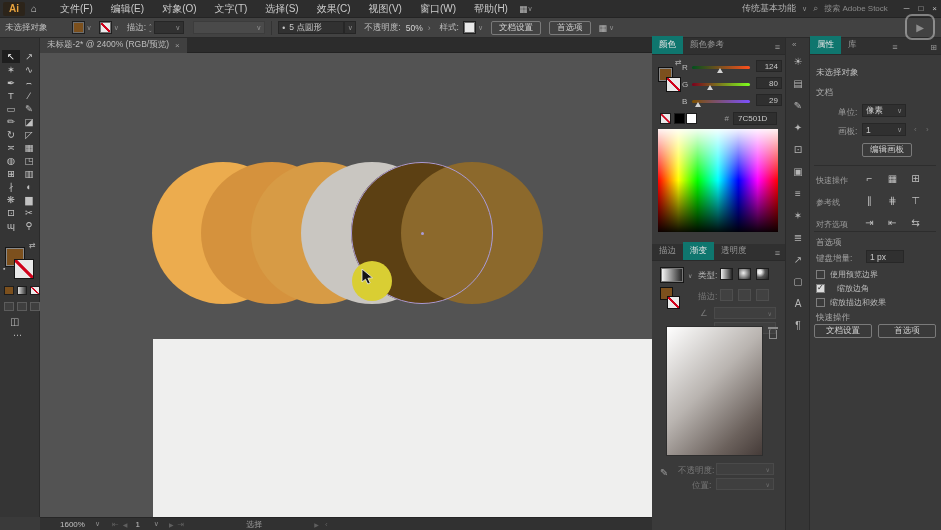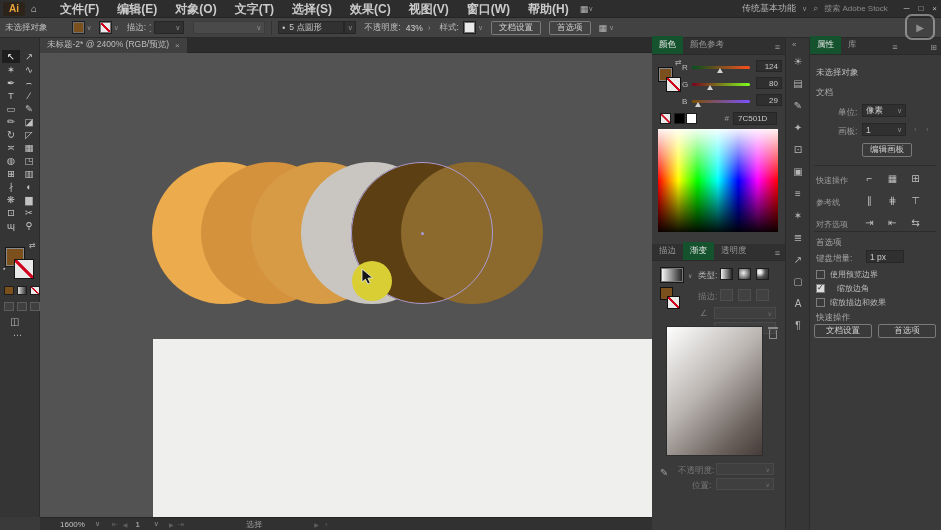--- a/index.html
+++ b/index.html
@@ -7,21 +7,21 @@
   #app{position:relative;width:941px;height:530px;overflow:hidden;
        font-family:"Liberation Sans","DejaVu Sans",sans-serif;
        background:#3a3a3a;color:#c6c6c6;font-size:9px;-webkit-font-smoothing:antialiased;}
   
   .menubar{position:absolute;left:0;top:0;width:941px;height:18px;background:#2d2d2d;
            display:flex;align-items:center;gap:0;border-bottom:1px solid #242424;}
   .ai-logo{width:22px;height:14px;margin-left:3px;border-radius:2px;background:#2c241a;
            color:#e8a33d;font-weight:bold;font-size:10px;display:flex;align-items:center;justify-content:center;}
   .home-ic{width:18px;text-align:center;color:#cfcfcf;font-size:10px;}
   .menus{display:flex;align-items:center;margin-left:8px;}
-  .menu-item{padding:0 9px;color:#cbcbcb;font-size:12px;line-height:18px;cursor:default;font-weight:bold;}
+  .menu-item{padding:0 9px;color:#cbcbcb;font-size:10px;line-height:18px;cursor:default;}
   .mb-right{margin-left:auto;display:flex;align-items:center;gap:6px;padding-right:4px;}
   .ws-label{color:#b5b5b5;font-size:9px;}
   .caret{color:#8f8f8f;font-size:7px;}
   .search-ic{color:#9a9a9a;font-size:9px;}
   .search-txt{color:#8a8a8a;font-size:8px;}
   .win-btns{display:flex;align-items:center;gap:9px;margin-left:10px;color:#c0c0c0;font-size:8px;}
   .layout-ic{color:#b5b5b5;font-size:9px;margin-left:2px;}
   
   .controlbar{position:absolute;left:0;top:18px;width:941px;height:20px;background:#424242;
               border-bottom:1px solid #2a2a2a;display:flex;align-items:center;font-size:8.5px;}
@@ -65,21 +65,21 @@
   .cursor-hl{position:absolute;border-radius:50%;}
   .cursor-hl svg{position:absolute;left:9px;top:8px;}
   .statusbar{position:absolute;left:0;top:479px;width:612px;height:13px;background:#313131;border-top:1px solid #262626;
              display:flex;align-items:center;color:#9d9d9d;font-size:8px;}
   .sb-gray{color:#5f5f5f;}
   
   .dock{position:absolute;left:652px;top:38px;width:289px;height:492px;background:#323232;}
   .col1{position:absolute;left:0;top:0;width:134px;height:492px;background:#3a3a3a;border-right:1px solid #2b2b2b;}
   .tabbar{height:17px;background:#303030;display:flex;align-items:flex-end;border-bottom:1px solid #2a2a2a;}
   .tab{padding:3px 7px 3px;color:#969696;font-size:8.5px;white-space:nowrap;}
-  .tab.on{background:#14532d;color:#e3e3e3;}
+  .tab.on{background:#0f766e;color:#e3e3e3;}
   .tab-menu{margin-left:auto;color:#9a9a9a;font-size:9px;padding:0 5px 2px;}
   .cp-body{position:relative;height:189px;}
   .cp-fill{position:absolute;left:6px;top:12px;width:15px;height:15px;border:1px solid #111;outline:1px solid #888;outline-offset:-2px;}
   .cp-stroke{position:absolute;left:14px;top:22px;width:15px;height:15px;border:1px solid #111;}
   .cp-swap{position:absolute;left:23px;top:3px;color:#aaa;font-size:8px;}
   .sliders{position:absolute;left:30px;top:4px;width:100px;}
   .srow{position:relative;height:17px;}
   .srow .ch{position:absolute;left:0;top:4px;color:#bdbdbd;font-size:8px;}
   .track{position:absolute;left:10px;top:7px;width:58px;height:3px;border-radius:2px;}
   .handle{position:absolute;top:9px;width:0;height:0;border-left:3.5px solid transparent;
@@ -199,21 +199,21 @@
     </span>
     <span class="cb-sep"></span>
     <span class="field" style="width:66px;gap:4px">
       <span>•</span>
       <span>5 点圆形</span>
     </span>
     <span class="field" style="width:12px;justify-content:center">
       <span class="caret">∨</span>
     </span>
     <span class="cb-label" style="margin-left:8px">不透明度:</span>
-    <span class="cb-label" style="margin-left:5px;color:#d5d5d5">43%</span>
+    <span class="cb-label" style="margin-left:5px;color:#d5d5d5">50%</span>
     <span class="cb-label" style="margin-left:5px;color:#8f8f8f">›</span>
     <span class="cb-label" style="margin-left:9px">样式:</span>
     <span class="swatch" style="margin-left:4px;background:#e9e9e9"></span>
     <span class="caret" style="margin-left:2px">∨</span>
     <span class="cb-btn">文档设置</span>
     <span class="cb-btn">首选项</span>
     <span class="layout-ic" style="margin-left:8px">▦</span>
     <span class="caret" style="margin-left:2px">∨</span>
   </div>
 

